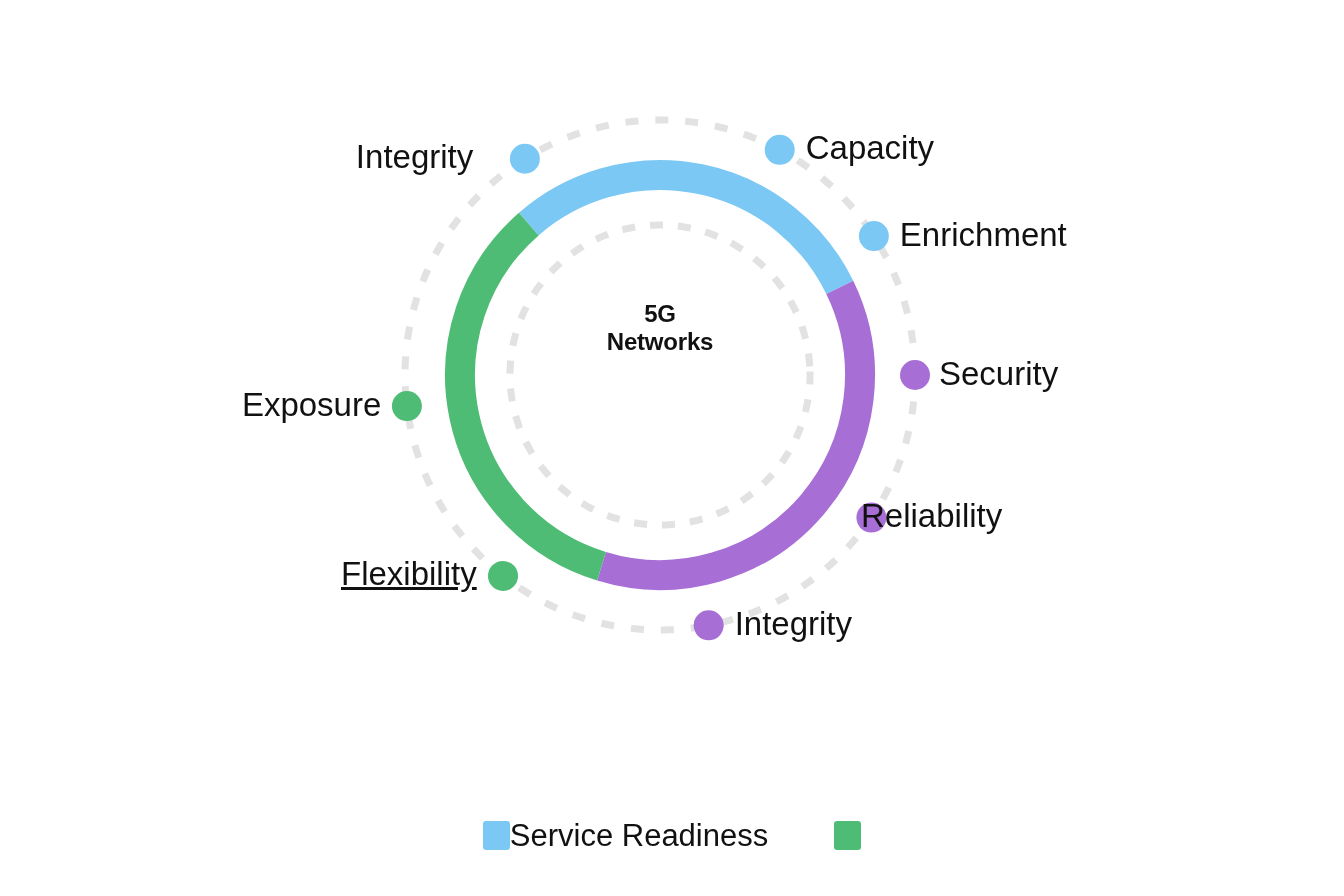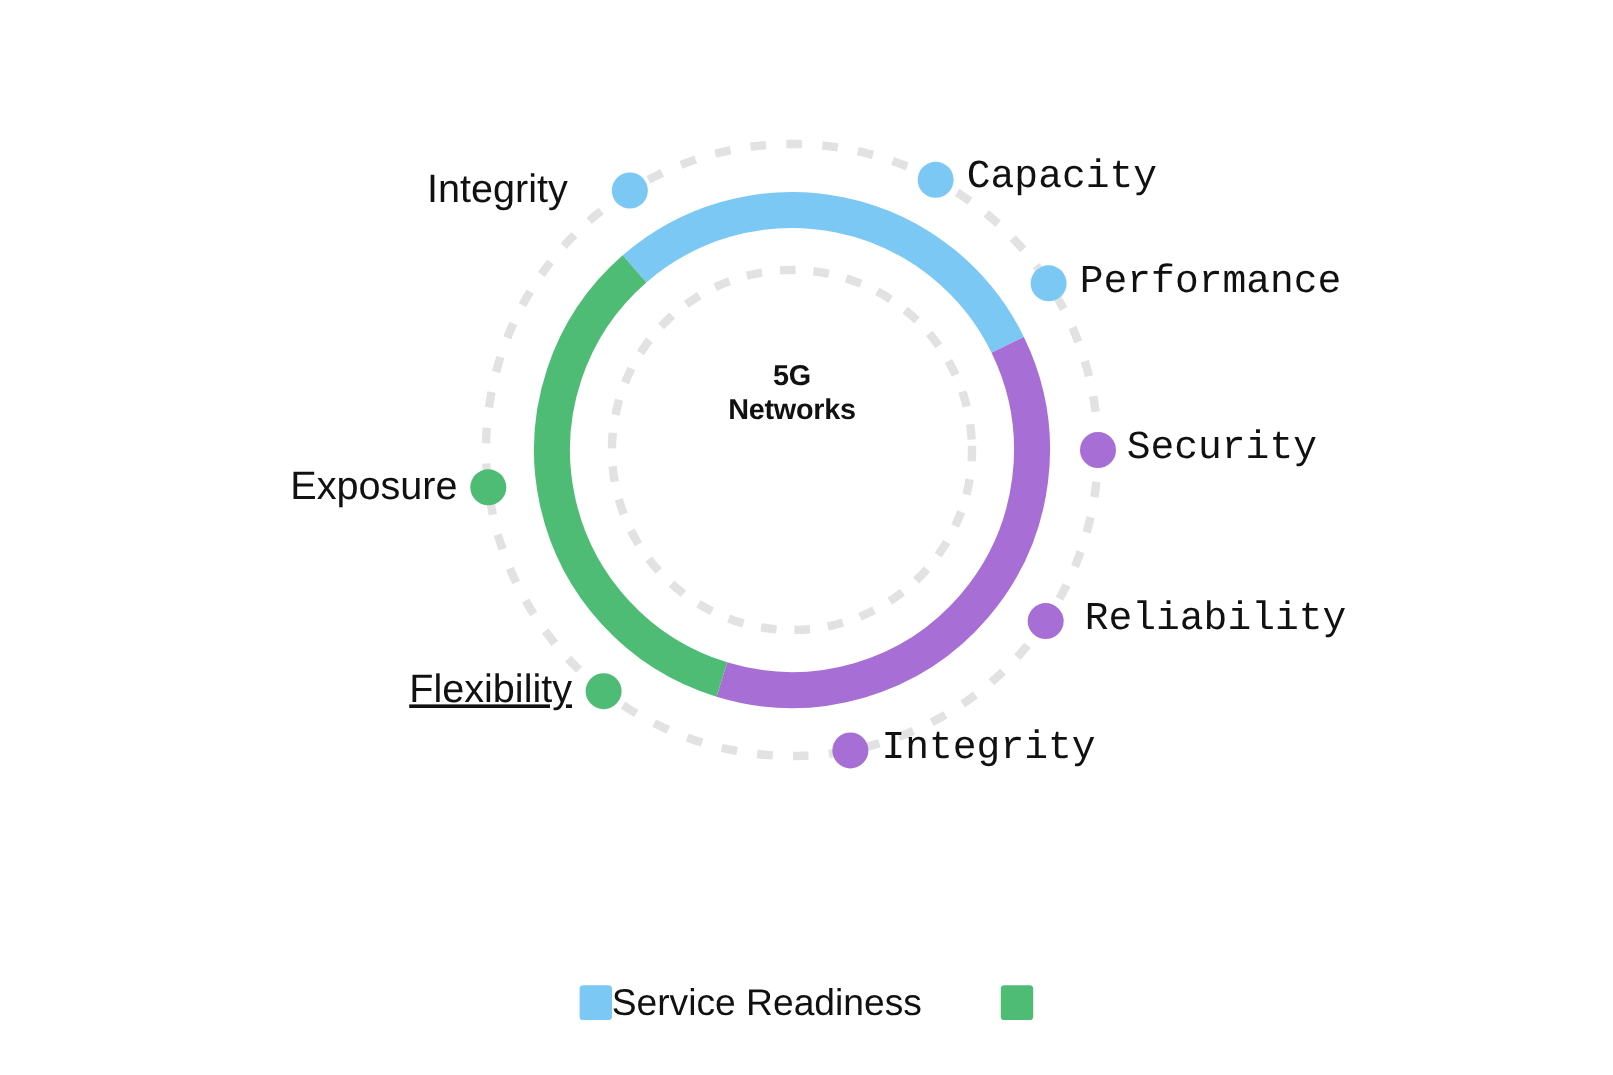--- a/index.html
+++ b/index.html
@@ -39,21 +39,21 @@
     color: #111111;
     letter-spacing: -0.2px;
   }
   .node-label {
     position: absolute;
     font-size: 33px;
     color: #111111;
     white-space: nowrap;
     line-height: 1;
   }
-  .node-label.right { text-align: right; font-family: Liberation Mono, monospace; }
+  .node-label.right { text-align: right; }
   .node-label.left  { text-align: right; }
 
   .legend {
     position: absolute;
     left: 0;
     top: 820px;
     width: 1344px;
     display: flex;
     justify-content: center;
     align-items: center;
@@ -105,23 +105,23 @@
       </g>
   </svg>
 
   <div class="center-title">
     <div>5G</div>
     <div>Networks</div>
   </div>
 
   <div id="node-labels">
       <div class="node-label right" style="top: 131.348px; left: 805.715px;">Capacity</div>
-      <div class="node-label right" style="top: 217.617px; left: 899.861px;">Performance</div>
+      <div class="node-label right" style="top: 217.617px; left: 899.861px;">Enrichment</div>
       <div class="node-label right" style="top: 356.5px; left: 939px;">Security</div>
-      <div class="node-label right" style="top: 499.094px; left: 904px;">Reliability</div>
+      <div class="node-label right" style="top: 499.094px; left: 861px;">Reliability</div>
       <div class="node-label right" style="top: 606.815px; left: 734.656px;">Integrity</div>
       <div class="node-label left" style="top: 557.443px; left: 341.006px; text-decoration: underline;">Flexibility</div>
       <div class="node-label left" style="top: 387.577px; left: 241.901px;">Exposure</div>
       <div class="node-label left" style="top: 140.248px; left: 355.871px;">Integrity</div>
     </div>
 
   <div class="legend" id="legend">
       <div class="legend-item">
         <span class="legend-swatch" style="background: rgb(124, 200, 245);"></span>
         <span class="legend-text">Service Readiness</span>

